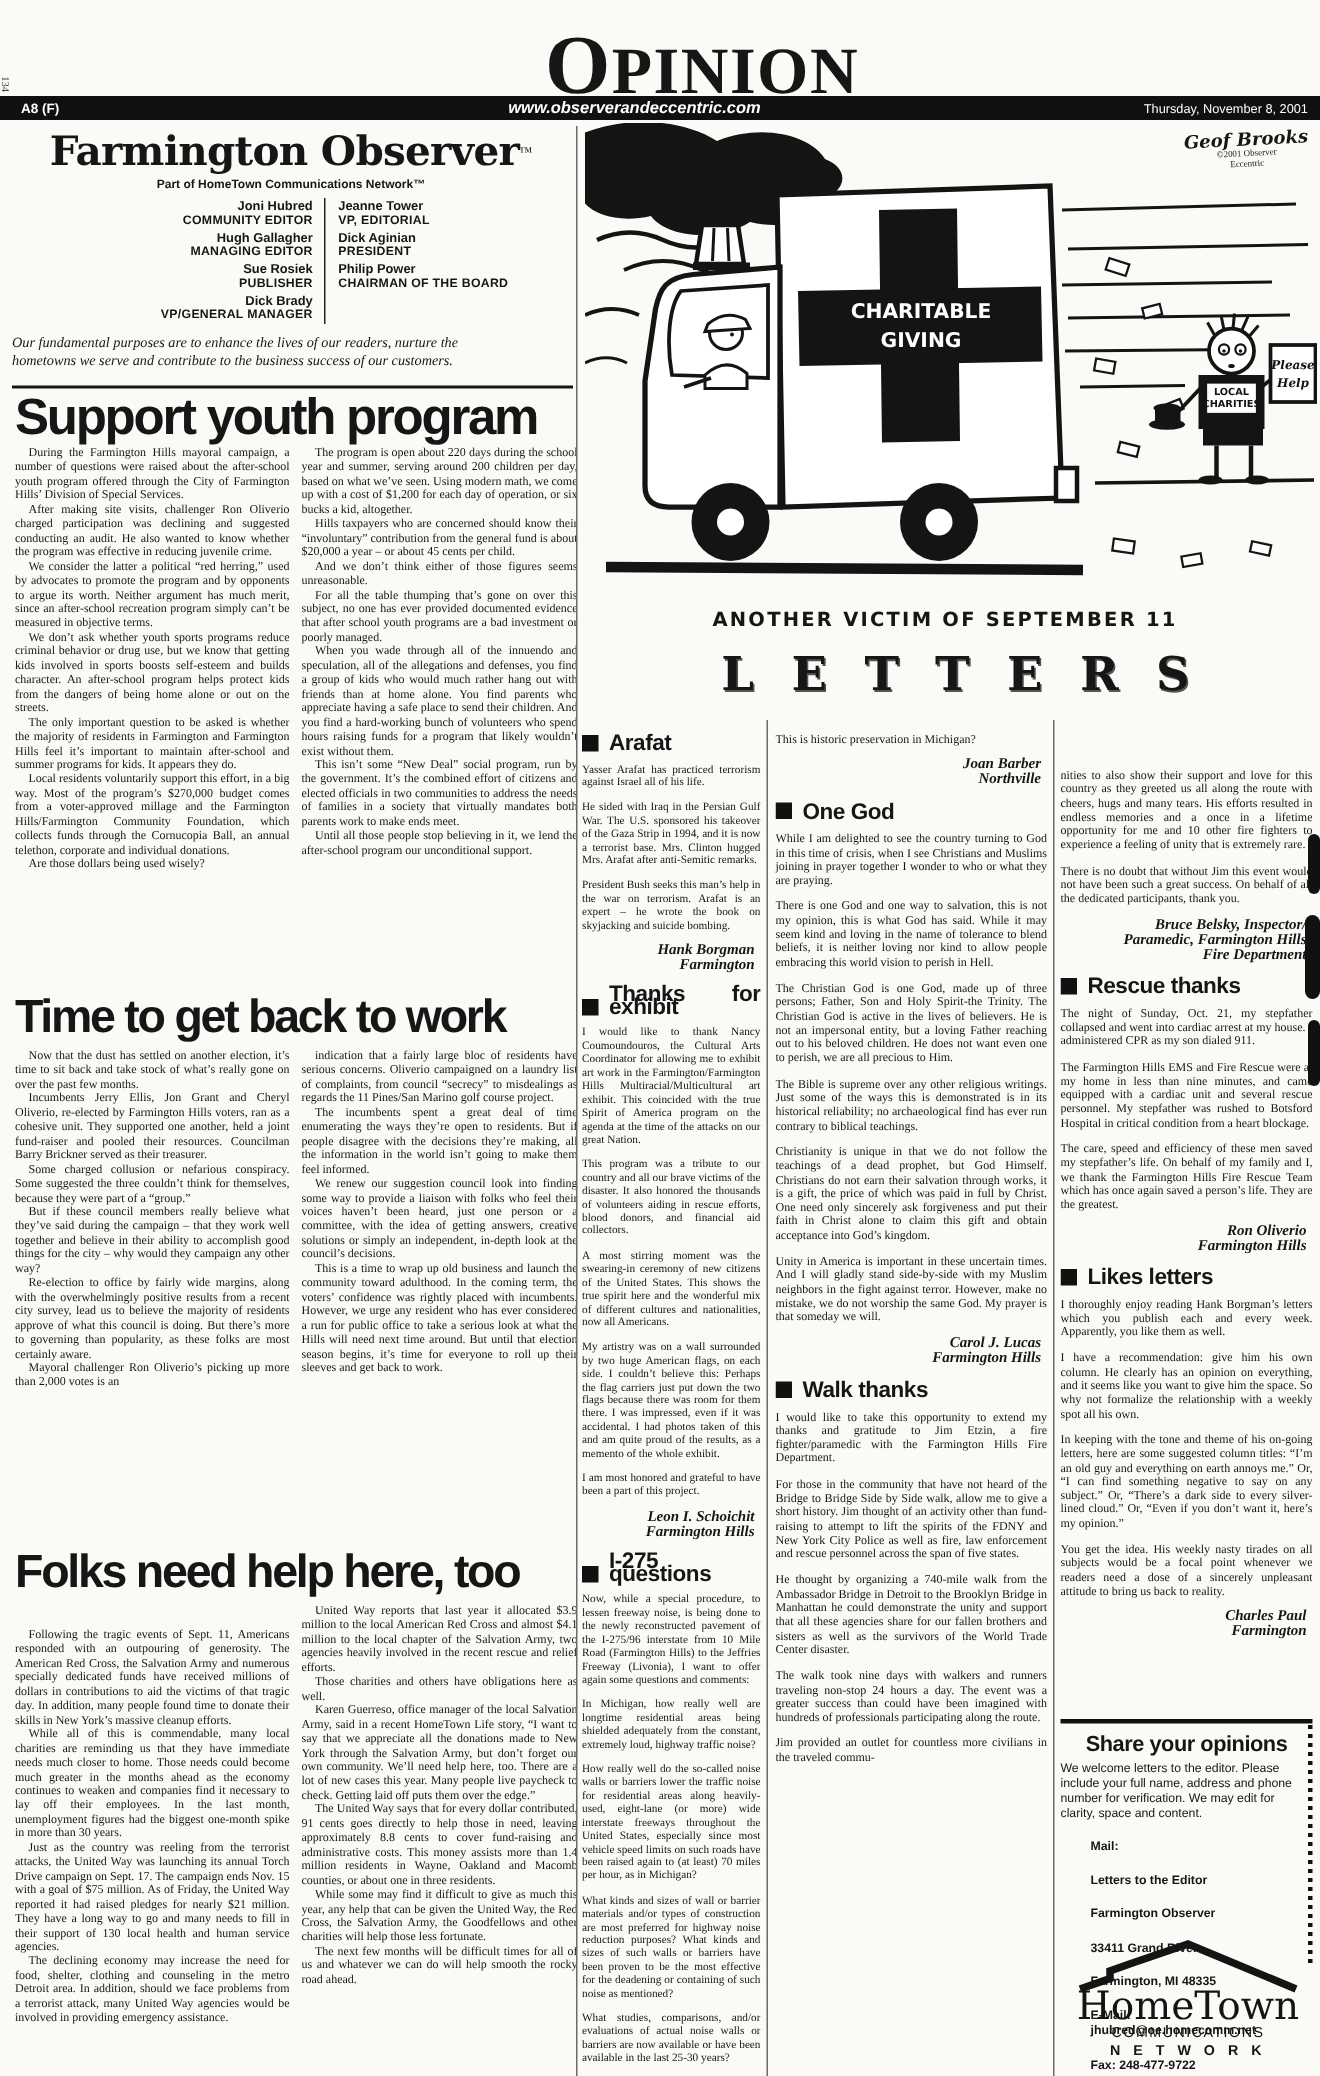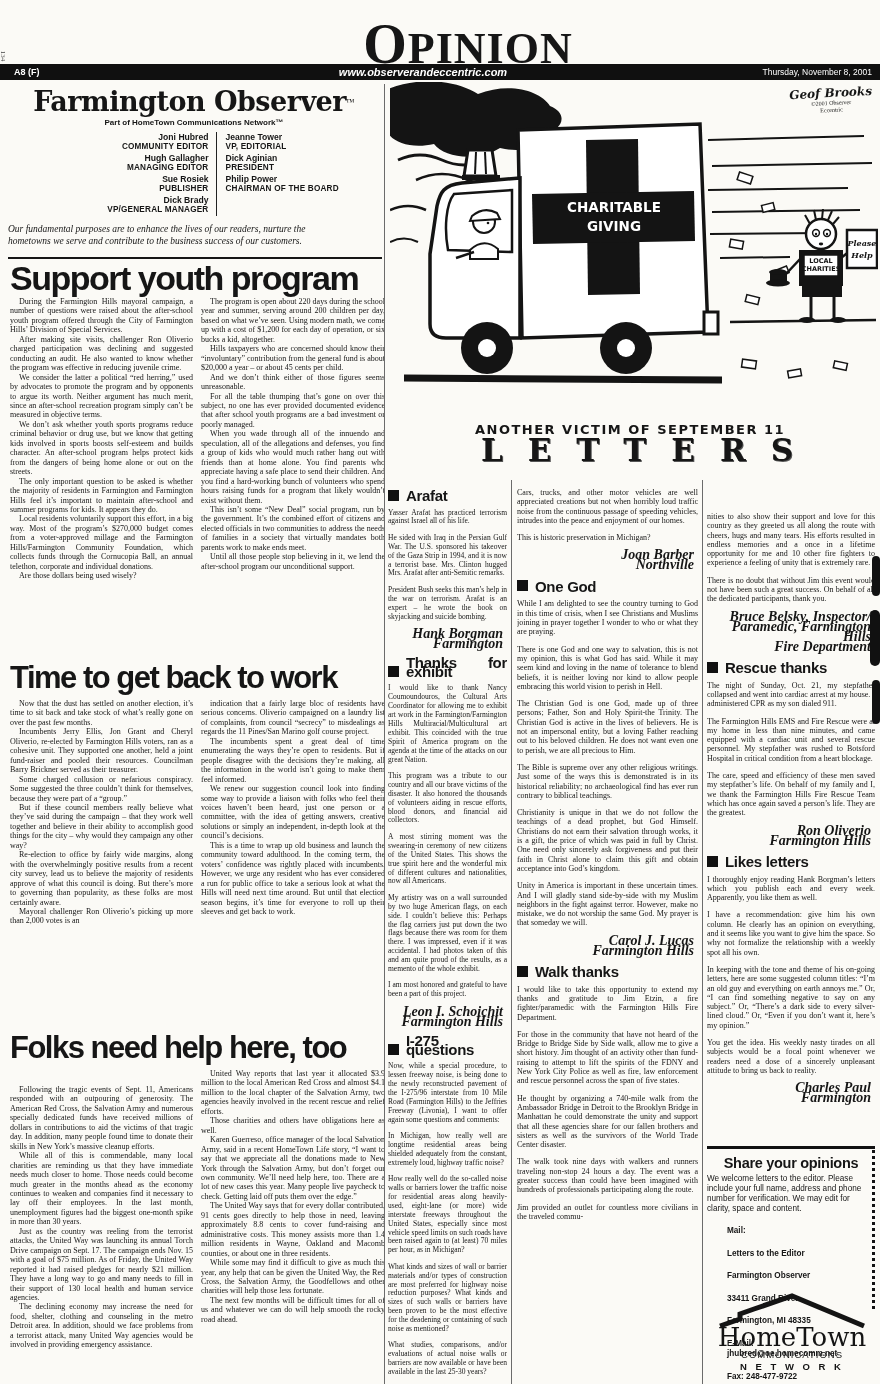--- a/index.html
+++ b/index.html
@@ -44,26 +44,26 @@
   .letters-head{position:absolute;left:398px;top:432px;width:478px;text-align:center;
                 font-family:"DejaVu Serif",serif;font-weight:bold;font-size:31px;
                 letter-spacing:25px;text-indent:25px;text-shadow:1px 1px 0 #555;}
   .lcol{position:absolute;overflow:hidden;text-align:justify;}
   .lcol1{left:388px;top:480px;width:119px;height:902px;font-size:7.5px;line-height:8.9px;}
   .lcol2{left:517px;top:480px;width:181px;height:902px;font-size:8px;line-height:9.3px;}
   .lcol3{left:707px;top:504px;width:168px;height:666px;font-size:8px;line-height:9.3px;}
   .letter-h{display:flex;align-items:flex-end;gap:7px;margin:10px 0 4px;
             font-family:"Liberation Sans",sans-serif;font-size:15px;font-weight:bold;letter-spacing:-0.3px;}
   .letter-h .sq{flex:0 0 auto;width:11px;height:11px;background:#111;}
-  .sig{text-align:right;font-weight:bold;font-style:italic;font-size:14px;line-height:10px;
+  .sig{text-align:right;font-weight:bold;font-style:italic;font-size:10px;line-height:10px;
        padding-right:4px;margin:2px 0 3px;}
   
   .cartoon{position:absolute;left:390px;top:82px;width:488px;height:322px;}
   .cartoon-caption{position:absolute;left:400px;top:406px;width:460px;text-align:center;
-                   font-family:"DejaVu Sans",sans-serif;font-weight:bold;font-size:13px;letter-spacing:1.5px;margin-top:16px;}
+                   font-family:"DejaVu Sans",sans-serif;font-weight:bold;font-size:13px;letter-spacing:1.5px;}
   .artist{position:absolute;left:788px;top:86px;width:86px;text-align:center;transform:rotate(-3deg);}
   .artist-name{font-family:"DejaVu Serif",serif;font-style:italic;font-weight:bold;font-size:12px;}
   .artist-credit{font-size:6px;line-height:7px;}
   
   .sharebox{position:absolute;left:707px;top:1146px;width:168px;border-top:3px solid #111;
             font-family:"Liberation Sans",sans-serif;}
   .share-title{text-align:center;font-weight:bold;font-size:14.5px;margin:6px 0 3px;letter-spacing:-0.3px;}
   .share-body{font-size:8.2px;line-height:10px;}
   .mailblock{margin-top:8px;padding-left:8px;}
   .mailblock p{margin:12px;font-weight:bold;font-size:8.2px;line-height:10.5px;}
@@ -324,21 +324,20 @@
         <span class="sq"></span>
         <span>I-275 questions</span>
       </div>
       <p class="para">Now, while a special procedure, to lessen freeway noise, is being done to the newly reconstructed pavement of the I-275/96 interstate from 10 Mile Road (Farmington Hills) to the Jeffries Freeway (Livonia), I want to offer again some questions and comments:</p>
       <p class="para">In Michigan, how really well are longtime residential areas being shielded adequately from the constant, extremely loud, highway traffic noise?</p>
       <p class="para">How really well do the so-called noise walls or barriers lower the traffic noise for residential areas along heavily-used, eight-lane (or more) wide interstate freeways throughout the United States, especially since most vehicle speed limits on such roads have been raised again to (at least) 70 miles per hour, as in Michigan?</p>
       <p class="para">What kinds and sizes of wall or barrier materials and/or types of construction are most preferred for highway noise reduction purposes? What kinds and sizes of such walls or barriers have been proven to be the most effective for the deadening or containing of such noise as mentioned?</p>
       <p class="para">What studies, comparisons, and/or evaluations of actual noise walls or barriers are now available or have been available in the last 25-30 years?</p>
     </div>
   <div class="lcol lcol2">
-      <p class="para cont">Cars, trucks, and other motor vehicles are well appreciated creations but not when horribly loud traffic noise from the continuous passage of speeding vehicles, intrudes into the peace and enjoyment of our homes.</p>
       <p class="para">This is historic preservation in Michigan?</p>
       <div class="sig">
         <div>Joan Barber</div>
         <div>Northville</div>
       </div>
       <div class="letter-h">
         <span class="sq"></span>
         <span>One God</span>
       </div>
       <p class="para">While I am delighted to see the country turning to God in this time of crisis, when I see Christians and Muslims joining in prayer together I wonder to who or what they are praying.</p>

